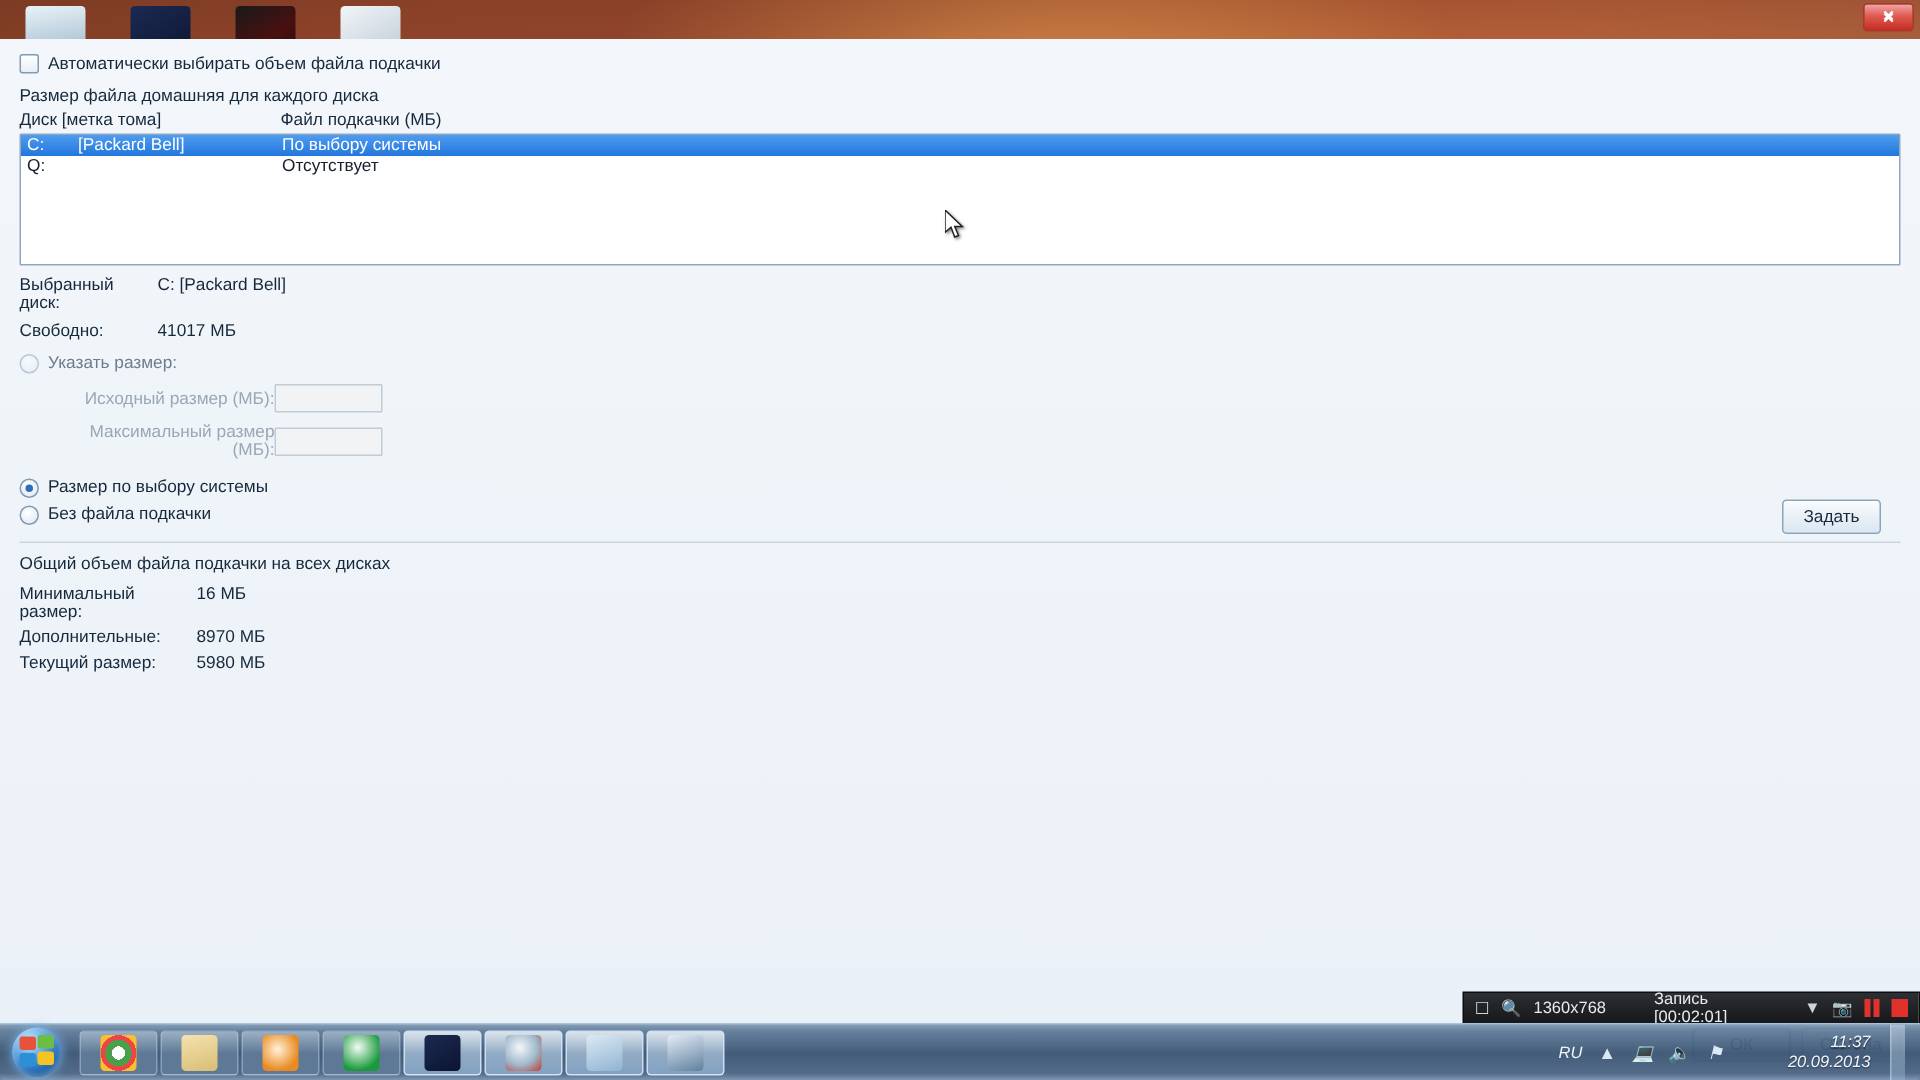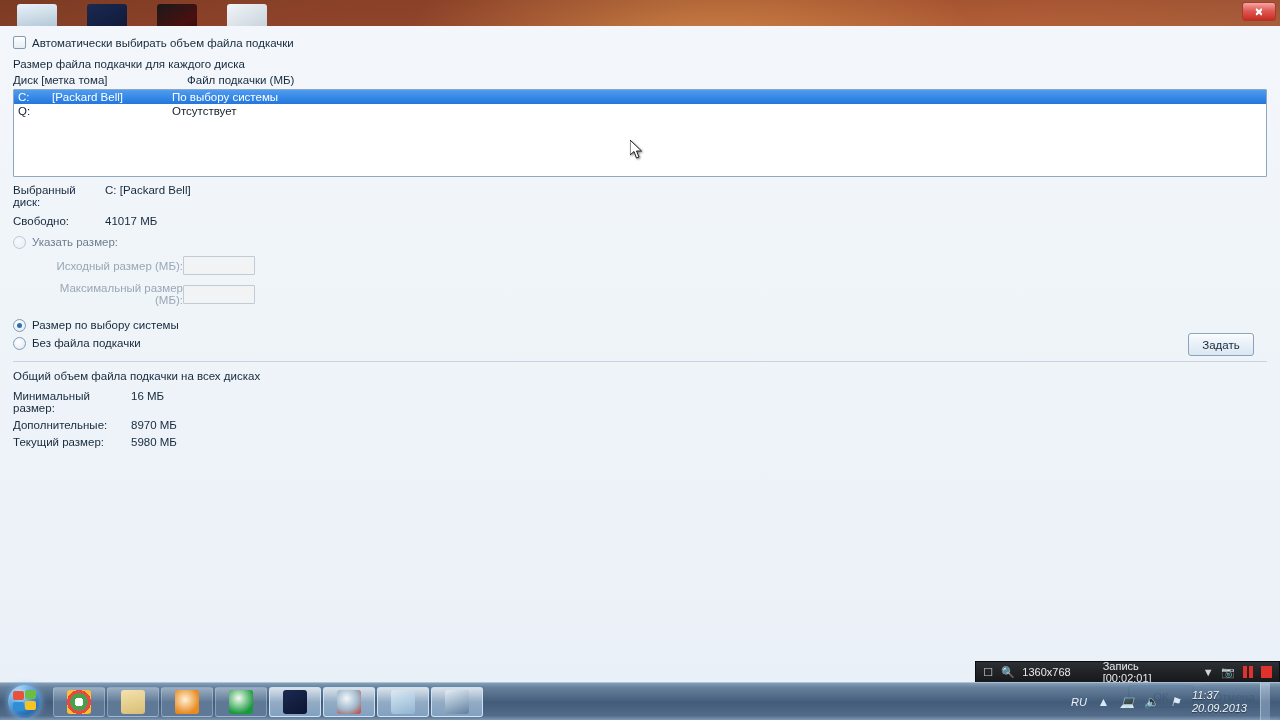--- a/index.html
+++ b/index.html
@@ -217,21 +217,21 @@
   .listbox{
     background:#fff; border:1px solid #8fa8be; border-radius:1px;
     height:88px; overflow:hidden;
   }
   .lrow{ display:flex; padding:1px 4px; font-size:11.5px; color:#14202c; }
   .lrow.sel{
     background:linear-gradient(180deg,#4f9cf0,#2277dd);
     color:#fff;
   }
   .lrow .d{ width:34px; }
-  .lrow .lab{ width:120px; }
+  .lrow .lab{ width:136px; }
   .lrow .pf{ flex:1; }
   .infoline{ display:flex; margin-top:7px; }
   .infoline .k{ width:92px; }
   .radrow{ display:flex; align-items:flex-start; gap:6px; margin:9px 0 3px; }
   .radio{
     width:13px; height:13px; border-radius:50%; border:1px solid #7f9bb5;
     background:radial-gradient(circle at 40% 35%,#fff,#dde7f1); flex:none; position:relative;
   }
   .radio.on::after{
     content:""; position:absolute; left:3px; top:3px; width:5px; height:5px;
@@ -301,21 +301,21 @@
   .tbtn.active{
     background:linear-gradient(180deg, rgba(250,253,255,0.78), rgba(196,221,243,0.62) 50%, rgba(155,190,224,0.65));
     border-color:rgba(210,230,248,0.9);
   }
   .tico{ width:24px; height:24px; border-radius:3px; position:relative;}
   #tray{
     position:absolute; right:0; top:0; height:38px; display:flex; align-items:center; gap:9px;
     padding-right:10px; color:#eef4fa; font-size:11px;
   }
   #tray .tr-ic{ width:15px; height:15px; display:flex; align-items:center; justify-content:center; color:#dbe8f5; font-size:12px;}
-  #clock{ text-align:left; line-height:13px; font-size:11px; color:#f0f6fc; text-shadow:0 1px 1px rgba(0,0,0,0.5);}
+  #clock{ text-align:right; line-height:13px; font-size:11px; color:#f0f6fc; text-shadow:0 1px 1px rgba(0,0,0,0.5);margin-left:32px;}
   #showdesk{ width:10px; height:38px; margin-left:4px; background:linear-gradient(180deg,rgba(220,235,250,0.45),rgba(160,190,220,0.35)); border-left:1px solid rgba(200,220,240,0.5);}
 </style>
 </head>
 <body>
 
 <div id="desktop"></div>
 
 <div id="icon-grid">
     <div class="dicon" style="left: 0px; top: 0px;">
       <span class="glyph" style="background: linear-gradient(170deg, rgb(233, 242, 248), rgb(185, 205, 220) 55%, rgb(138, 166, 187));"></span>
@@ -622,21 +622,21 @@
     </div>
   </div>
 
   <div class="vm-body">
 
     <div class="chkrow">
       <span class="chkbox"></span>
       <span>Автоматически выбирать объем файла подкачки</span>
     </div>
 
-    <div class="sectitle">Размер файла подкачки для каждого диска</div>
+    <div class="sectitle">Размер файла домашняя для каждого диска</div>
 
     <div class="listhdr">
       <span class="c1">Диск [метка тома]</span>
       <span>Файл подкачки (МБ)</span>
     </div>
 
     <div class="listbox">
       <div class="lrow sel">
         <span class="d">C:</span>
         <span class="lab">[Packard Bell]</span>

